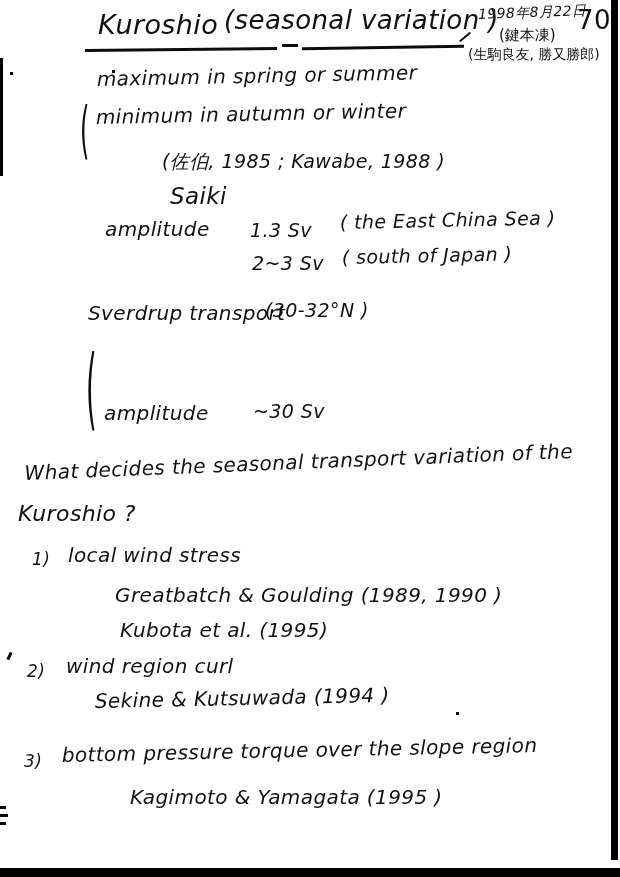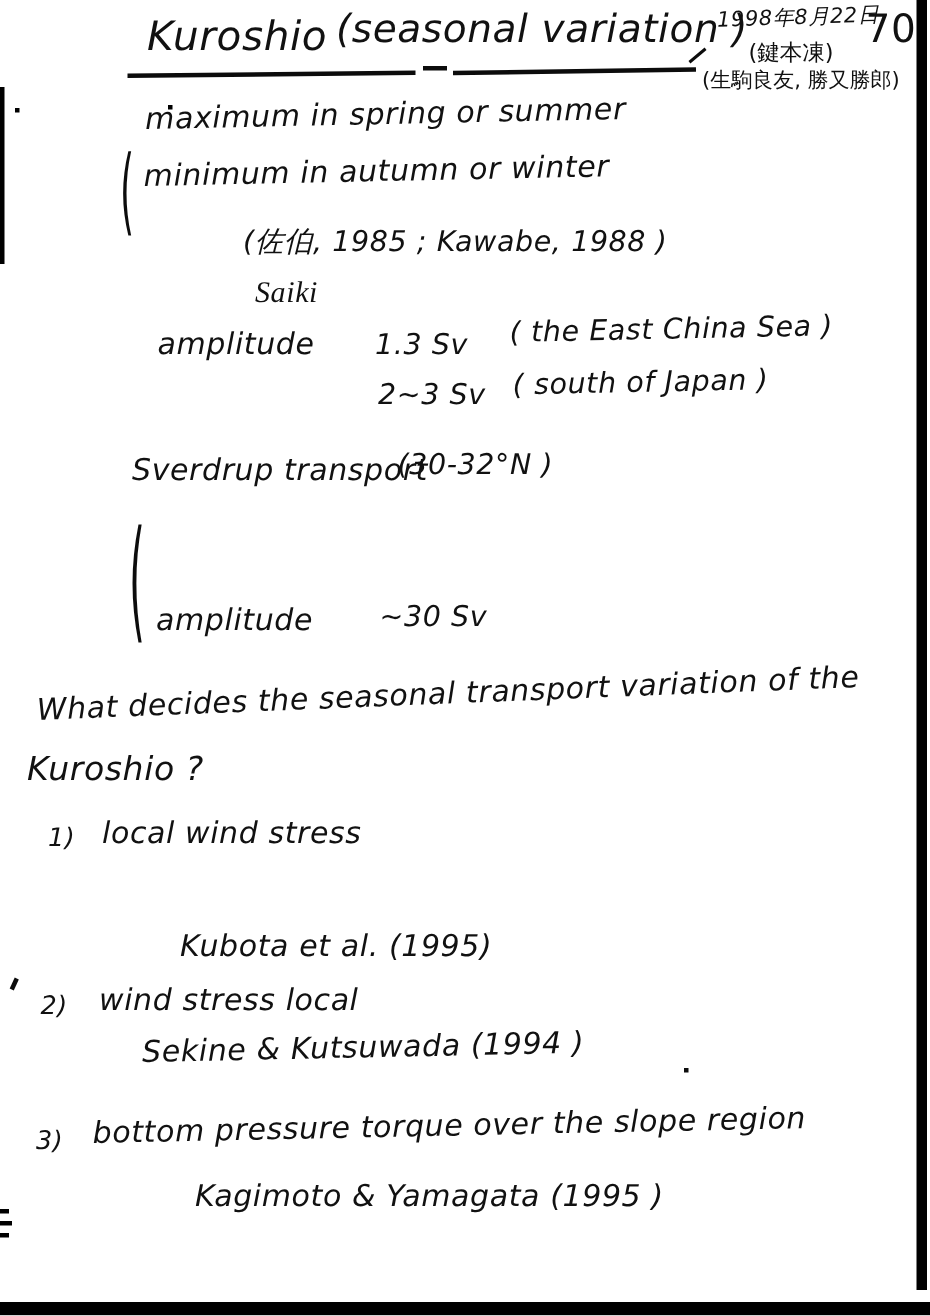--- a/index.html
+++ b/index.html
@@ -38,44 +38,45 @@
   <div class="hw" style="left:478px; top:5px; font-size:14px; transform:rotate(-2deg);">1998年8月22日</div>
   <div class="hw" style="left:577px; top:6px; font-size:26px; font-style:normal;">70</div>
   <div class="hw jp" style="left:499px; top:27px; font-size:15px;">(鍵本凍)</div>
   <div class="hw jp" style="left:468px; top:47px; font-size:14px;">(生駒良友, 勝又勝郎)</div>
 
   <div class="hw tilt-slight" style="left:97px; top:68px; font-size:20px;">maximum in spring or summer</div>
   <div class="brace b1" style="left:80px; top:92px;">(</div>
   <div class="hw tilt-slight" style="left:96px; top:106px; font-size:20px;">minimum in autumn or winter</div>
 
   <div class="hw" style="left:162px; top:151px; font-size:19px;">(佐伯, 1985 ;   Kawabe, 1988 )</div>
-  <div class="hw" style="left:170px; top:184px; font-size:20px;font-family:Liberation Serif, serif;">Saiki</div>
+  <div class="hw" style="left:170px; top:184px; font-size:23px;">Saiki</div>
 
   <div class="hw" style="left:105px; top:218px; font-size:20px;">amplitude</div>
   <div class="hw" style="left:250px; top:220px; font-size:19px;">1.3 Sv</div>
   <div class="hw tilt-slight" style="left:340px; top:212px; font-size:19px;">( the East China Sea )</div>
   <div class="hw" style="left:252px; top:253px; font-size:19px;">2~3 Sv</div>
   <div class="hw tilt-slight" style="left:342px; top:247px; font-size:19px;">( south of Japan )</div>
 
   <div class="hw" style="left:88px; top:302px; font-size:20px;">Sverdrup transport</div>
   <div class="hw" style="left:265px; top:300px; font-size:19px;">(30-32°N )</div>
   <div class="brace b2" style="left:86px; top:336px;">(</div>
   <div class="hw" style="left:104px; top:402px; font-size:20px;">amplitude</div>
   <div class="hw" style="left:253px; top:401px; font-size:19px;">~30 Sv</div>
 
   <div class="hw tilt-up" style="left:25px; top:462px; font-size:20px;">What decides the seasonal transport variation of the</div>
   <div class="hw" style="left:18px; top:502px; font-size:22px;">Kuroshio ?</div>
 
   <div class="hw" style="left:32px; top:550px; font-size:17px;">1)</div>
   <div class="hw" style="left:68px; top:544px; font-size:20px;">local wind stress</div>
+  <div class="hw" style="left:115px; top:584px; font-size:20px;">Greatbatch &amp; Goulding (1989, 1990 )</div>
   <div class="hw" style="left:120px; top:619px; font-size:20px;">Kubota et al.  (1995)</div>
 
   <div class="stroke" style="left:8px; top:652px; width:3px; height:8px; transform:rotate(25deg);"></div>
   <div class="hw" style="left:27px; top:662px; font-size:17px;">2)</div>
-  <div class="hw" style="left:66px; top:655px; font-size:20px;">wind stress local</div>
+  <div class="hw" style="left:66px; top:655px; font-size:20px;">wind region curl</div>
   <div class="hw tilt-slight" style="left:95px; top:690px; font-size:20px;">Sekine &amp; Kutsuwada (1994 )</div>
   <div class="stroke" style="left:456px; top:712px; width:3px; height:3px;"></div>
 
   <div class="hw" style="left:24px; top:752px; font-size:17px;">3)</div>
   <div class="hw tilt-slight" style="left:62px; top:744px; font-size:20px;">bottom pressure torque over the slope region</div>
   <div class="hw" style="left:130px; top:786px; font-size:20px;">Kagimoto &amp; Yamagata (1995 )</div>
 
   <div class="scan-edge" style="left:611px; top:0; width:7px; height:860px;"></div>
   <div class="scan-edge" style="left:0; top:868px; width:620px; height:9px;"></div>
   <div class="scan-edge" style="left:0; top:58px; width:3px; height:118px;"></div>

